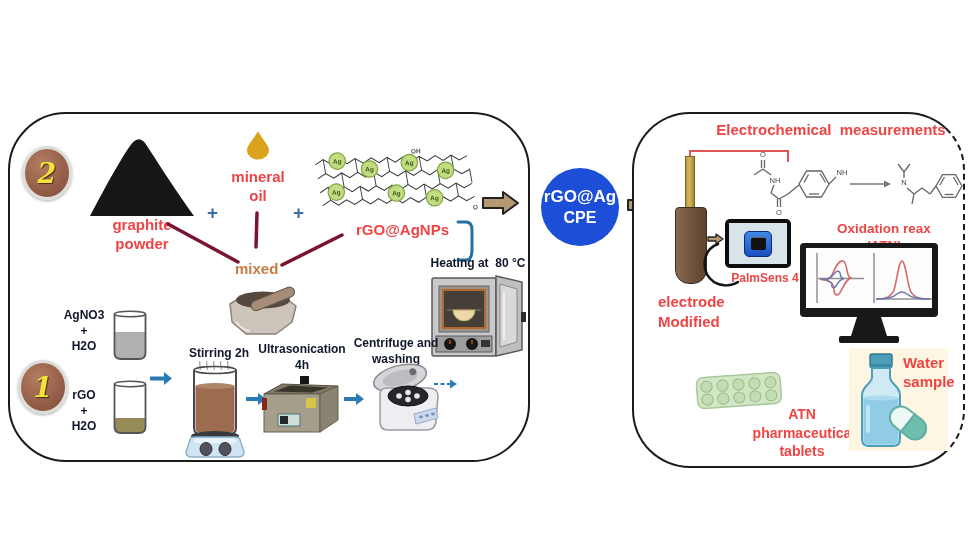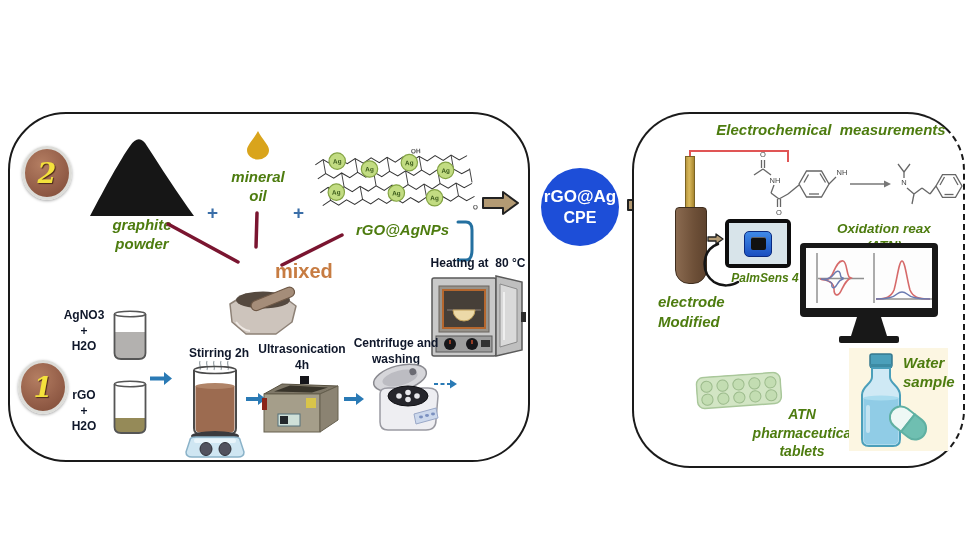--- a/index.html
+++ b/index.html
@@ -1,30 +1,30 @@
 <!DOCTYPE html>
 <html><head>
 <meta charset="utf-8">
 <style>
   html,body{margin:0;padding:0;background:#fff;}
   body{width:968px;height:545px;overflow:hidden;font-family:"Liberation Sans",sans-serif;}
   .stage{position:relative;width:968px;height:545px;background:#fff;}
   .abs{position:absolute;}
   .panel{position:absolute;border:2.5px solid #1a1a1a;border-radius:58px;background:#fff;box-sizing:border-box;}
   .panel.right{border-right-style:dashed;}
-  .lbl{font-weight:bold;color:#4d7c0f;text-align:center;line-height:1.25;font-style:italic;}
+  .lbl{font-weight:bold;color:#ef4444;text-align:center;line-height:1.25;}
   .mag{font-weight:bold;color:#0f172a;font-size:12px;text-align:center;line-height:1.3;}
   .pre{white-space:pre;}
   .plus{color:#3a6ea8;font-weight:bold;font-size:19px;}
   .badge{border:3px solid #dcdcd8;border-radius:50%;background:radial-gradient(circle at 38% 32%, #b47e62, #96604a 55%, #7e4a36);
          box-shadow:0 1px 3px rgba(0,0,0,.35);display:flex;align-items:center;justify-content:center;}
   .badge span{font-family:"DejaVu Serif",serif;font-weight:bold;font-style:italic;font-size:27px;color:#f4e23c;text-shadow:1px 1px 1px #4a2818;}
   .cpe{border-radius:50%;background:#1d4ed8;display:flex;flex-direction:column;align-items:center;justify-content:center;gap:2px;}
   .cpe div{color:#fff;font-weight:bold;}
-  .mixed{font-weight:bold;color:#c77c42;font-size:20px;margin-left:40px;}
+  .mixed{font-weight:bold;color:#c77c42;font-size:15px;}
   .electrode-rod{background:linear-gradient(90deg,#b8973f,#d9b95c 40%,#a8862f);border:1px solid #7a6325;box-sizing:border-box;}
   .electrode-body{background:linear-gradient(90deg,#8a6a50,#6e5038 60%,#5e432e);border:1px solid #3e2d1e;border-radius:4px 4px 14px 14px;box-sizing:border-box;}
   .palmsens{background:#0d0d0d;border-radius:5px;padding:4px;box-sizing:border-box;display:flex;}
   .palmsens .inner{flex:1;background:#d8e4ea;display:flex;align-items:center;justify-content:center;}
   .palmsens .chip{width:26px;height:24px;border-radius:5px;border:1px solid #0a2a80;background:linear-gradient(180deg,#3f8ae8,#1a4fc0);display:flex;align-items:center;justify-content:center;}
   .palmsens .scr{width:15px;height:12px;background:#111;border-radius:2px;border-top:1px solid #666;}
   .waterbox{background:#fcf6e2;}
 </style>
 </head>
 <body>

